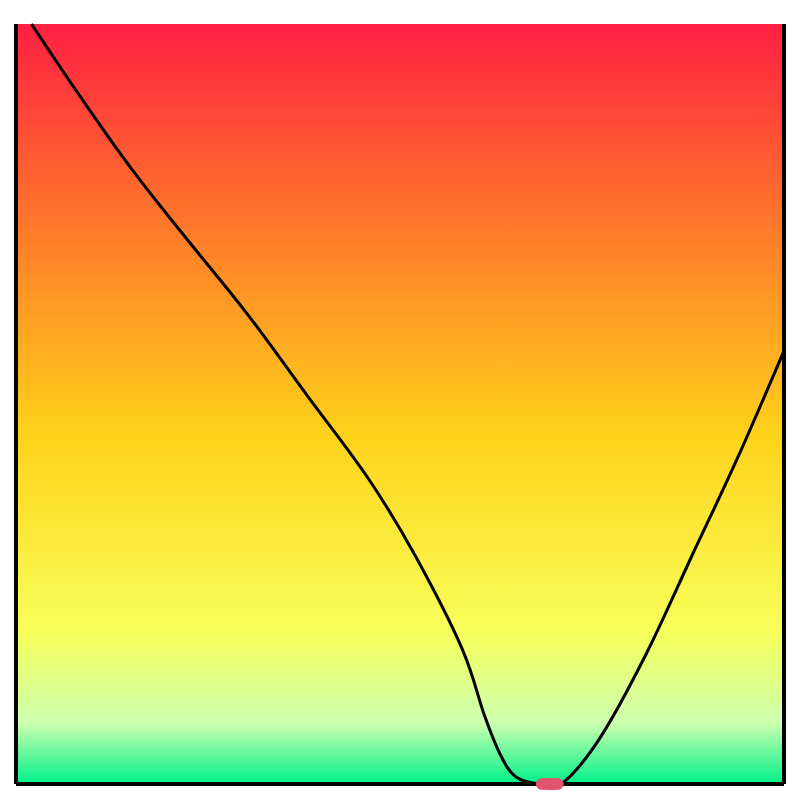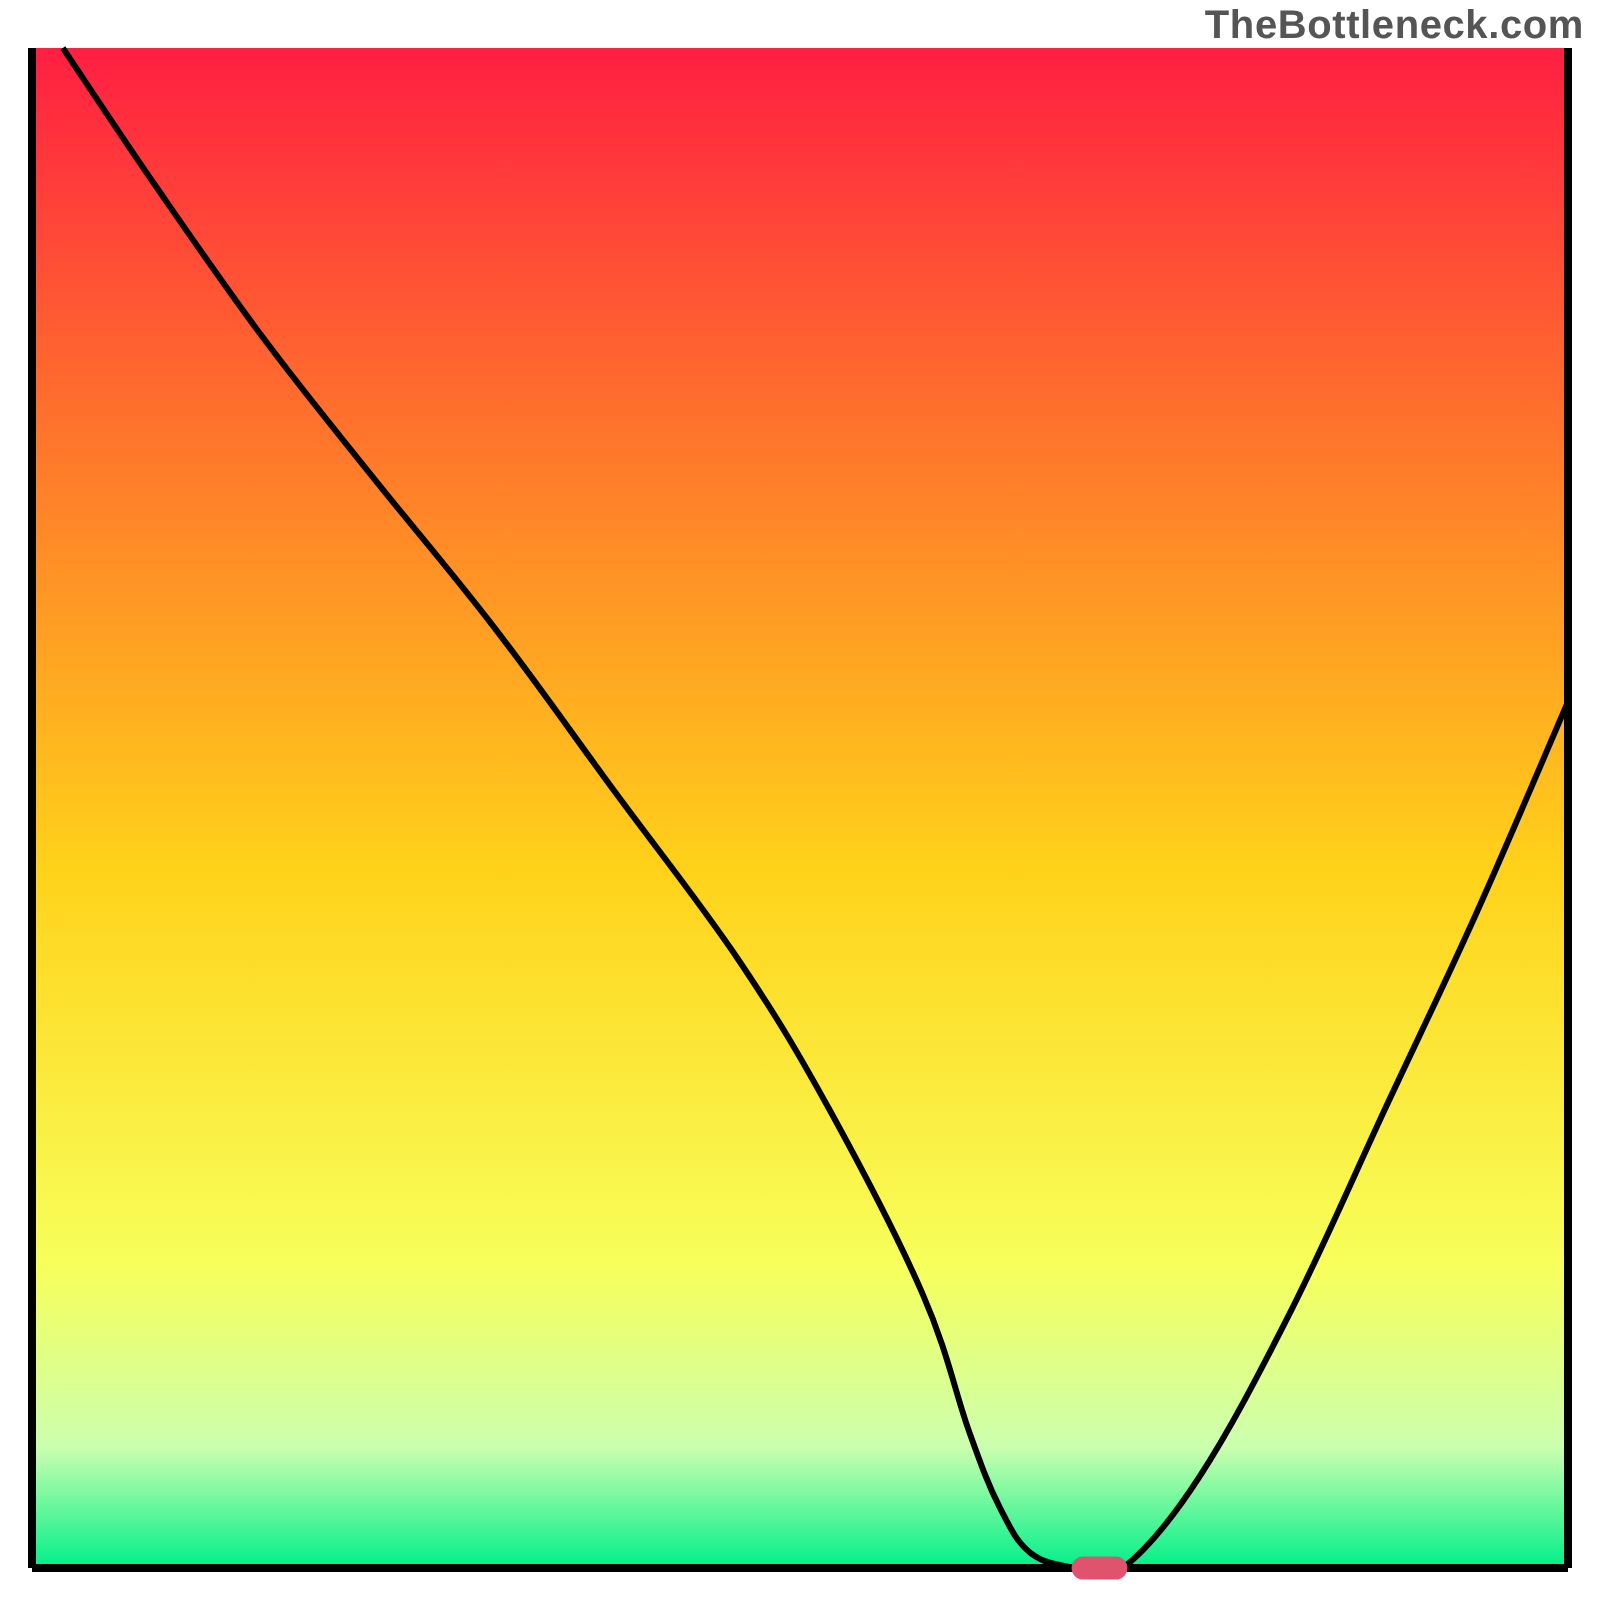--- a/index.html
+++ b/index.html
@@ -52,14 +52,13 @@
     <rect id="plot-bg" x="16" y="24" width="768" height="760" fill="url(#bgGrad)"></rect>
 
     <line id="border-left" x1="16" y1="24" x2="16" y2="784" stroke="#000000" stroke-width="4"></line>
     <line id="border-right" x1="784" y1="24" x2="784" y2="784" stroke="#000000" stroke-width="4"></line>
     <line id="border-bottom" x1="16" y1="784" x2="784" y2="784" stroke="#000000" stroke-width="4"></line>
 
     <path id="curve" d="M 31.4 24.0 C 39.7 36.3, 59.5 66.4, 77.4 92.4 C 95.4 118.4, 111.8 142.4, 131.2 168.4 C 150.6 194.4, 164.2 210.8, 185.0 236.8 C 205.7 262.8, 224.3 284.1, 246.4 312.8 C 268.5 341.5, 285.7 366.3, 307.8 396.4 C 330.0 426.5, 349.9 451.3, 369.3 480.0 C 388.6 508.7, 398.8 525.9, 415.4 556.0 C 431.9 586.1, 449.0 618.5, 461.4 647.2 C 473.9 675.9, 477.6 696.4, 484.5 715.6 C 491.4 734.8, 494.3 742.7, 499.8 753.6 C 505.4 764.5, 508.3 770.9, 515.2 776.4 C 522.1 781.9, 529.9 782.6, 538.2 784.0 C 546.5 785.4, 550.2 792.2, 561.3 784.0 C 572.3 775.8, 584.5 761.7, 599.7 738.4 C 614.9 715.1, 629.2 687.6, 645.8 654.8 C 662.3 622.0, 675.3 591.6, 691.8 556.0 C 708.4 520.4, 721.3 494.1, 737.9 457.2 C 754.5 420.3, 775.7 370.0, 784.0 350.8" fill="none" stroke="#000000" stroke-width="3"></path>
 
     <rect id="marker" x="536.3" y="778.7" width="26.9" height="10.6" rx="5.3" ry="5.3" fill="#e0536e" stroke="#e0536e" stroke-width="1"></rect>
   </svg>
-  <div class="attribution">TheBottleneck.com</div>
 </div>
 
 </body></html>

